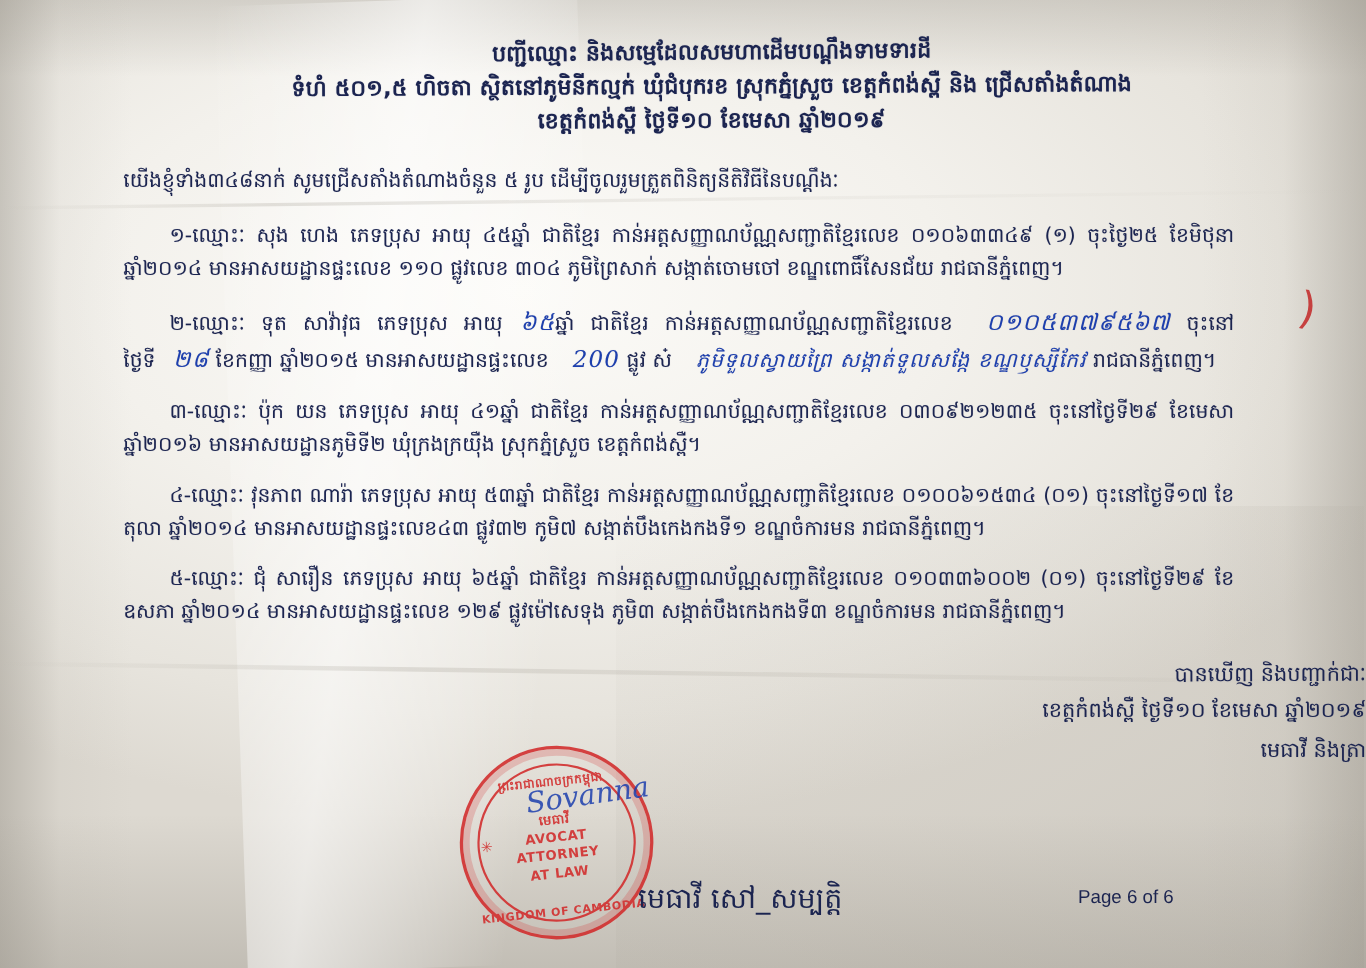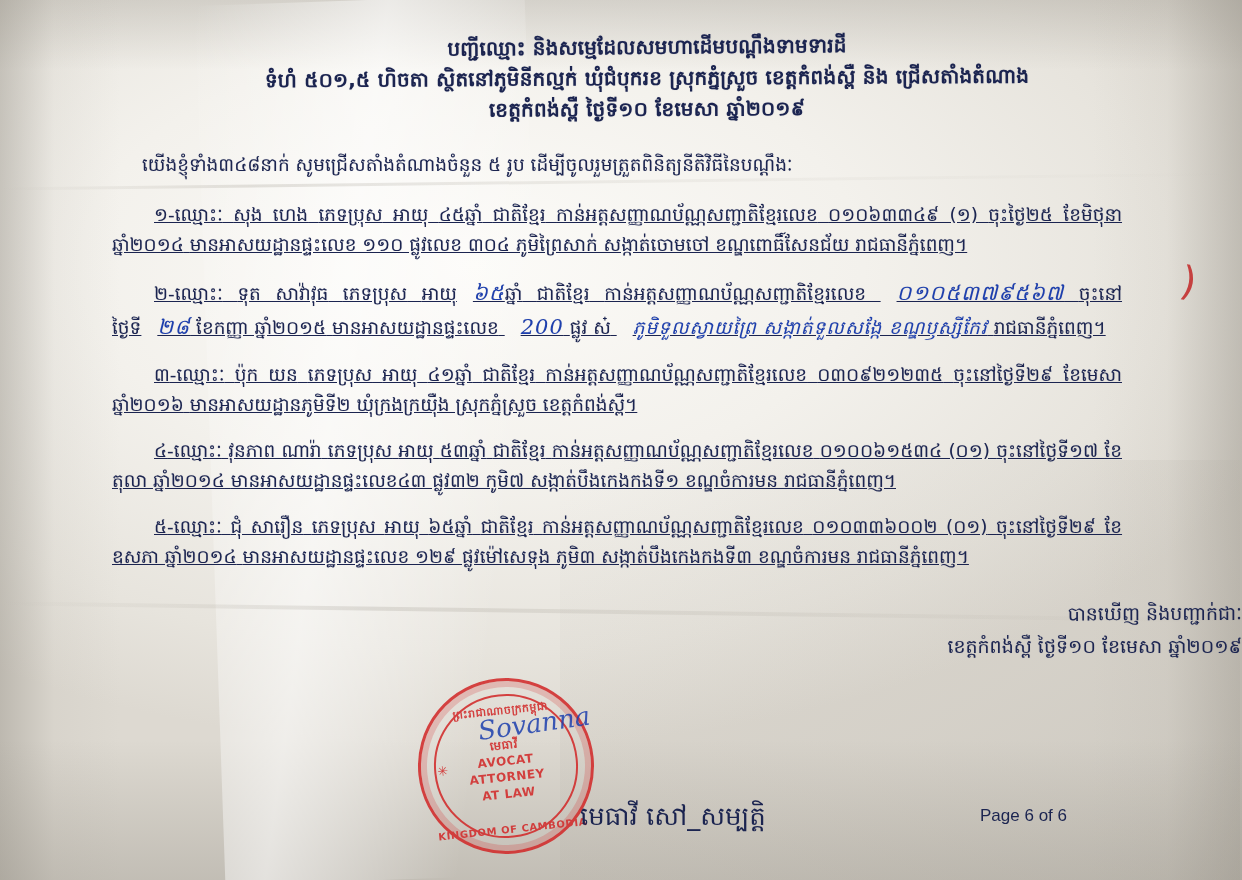--- a/index.html
+++ b/index.html
@@ -103,22 +103,22 @@
     width: 1010px;
   }
   .para {
     font-size: 18.5px;
     line-height: 1.62;
     color: #1b2450;
     margin-bottom: 16px;
     text-align: justify;
     text-shadow: 0 0 1px rgba(27,36,80,.18);
   }
-  .para.indent { text-indent: 42px; text-decoration: underline; }
-  .para.lead { margin-bottom: 20px; margin-left: 30px; }
+  .para.indent { text-indent: 42px; }
+  .para.lead { margin-bottom: 20px; }
 
   .hand {
     font-family: "DejaVu Serif", serif;
     color: #1d3fae;
     font-style: italic;
     letter-spacing: 1px;
     padding-left: 16px;
   }
   .hand.big { font-size: 21px; }
 
@@ -336,20 +336,21 @@
         <span>០១០៣៣៦០០២ (០១)</span>
         <span>ចុះនៅថ្ងៃទី២៩ ខែឧសភា ឆ្នាំ២០១៤</span>
         <span>មានអាសយដ្ឋានផ្ទះលេខ ១២៩ ផ្លូវម៉ៅសេទុង ភូមិ៣ សង្កាត់បឹងកេងកងទី៣ ខណ្ឌចំការមន រាជធានីភ្នំពេញ។</span>
       </div>
 
     </div>
 
     <div class="sign-block">
       <div class="sign-line sl1">បានឃើញ និងបញ្ជាក់ជាៈ</div>
       <div class="sign-line sl3">ខេត្តកំពង់ស្ពឺ ថ្ងៃទី១០ ខែមេសា ឆ្នាំ២០១៩</div>
+      <div class="sign-line sl4">មេធាវី និងត្រា</div>
     </div>
 
     <div class="stamp">
       <div class="inner-ring"></div>
       <div class="arc-top">ព្រះរាជាណាចក្រកម្ពុជា</div>
       <div class="star">✳</div>
       <div class="stamp-center">
         <div>មេធាវី</div>
         <div>AVOCAT</div>
         <div>ATTORNEY</div>

